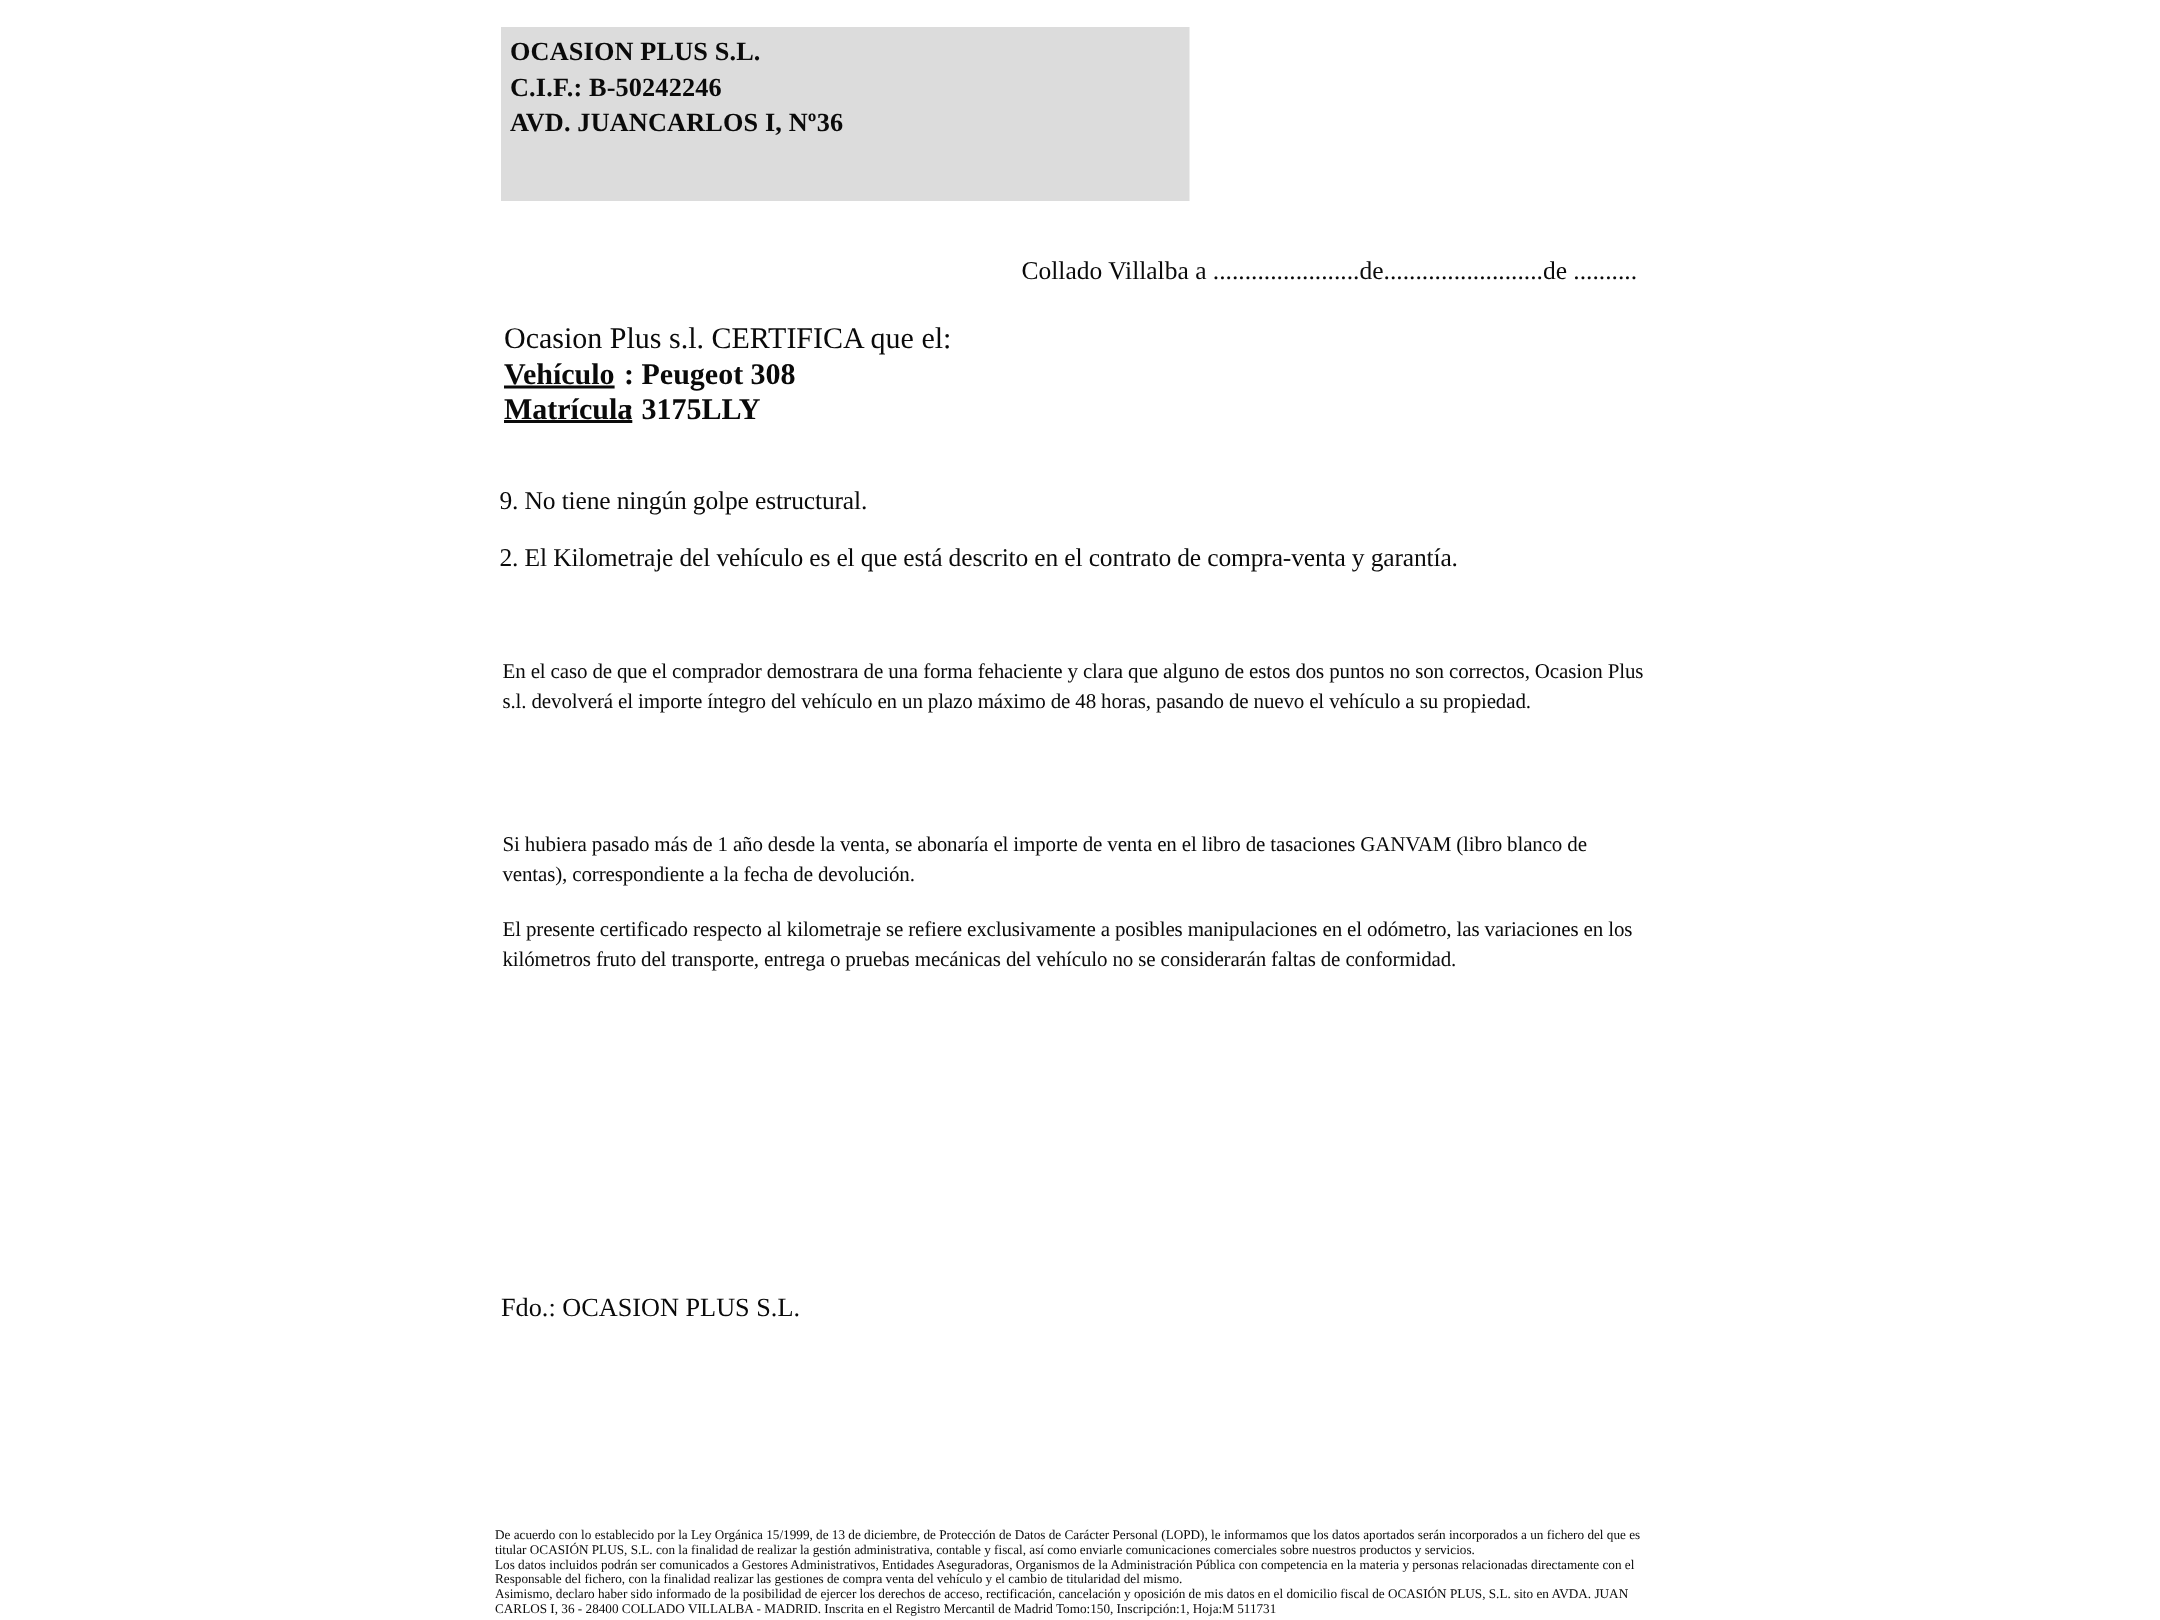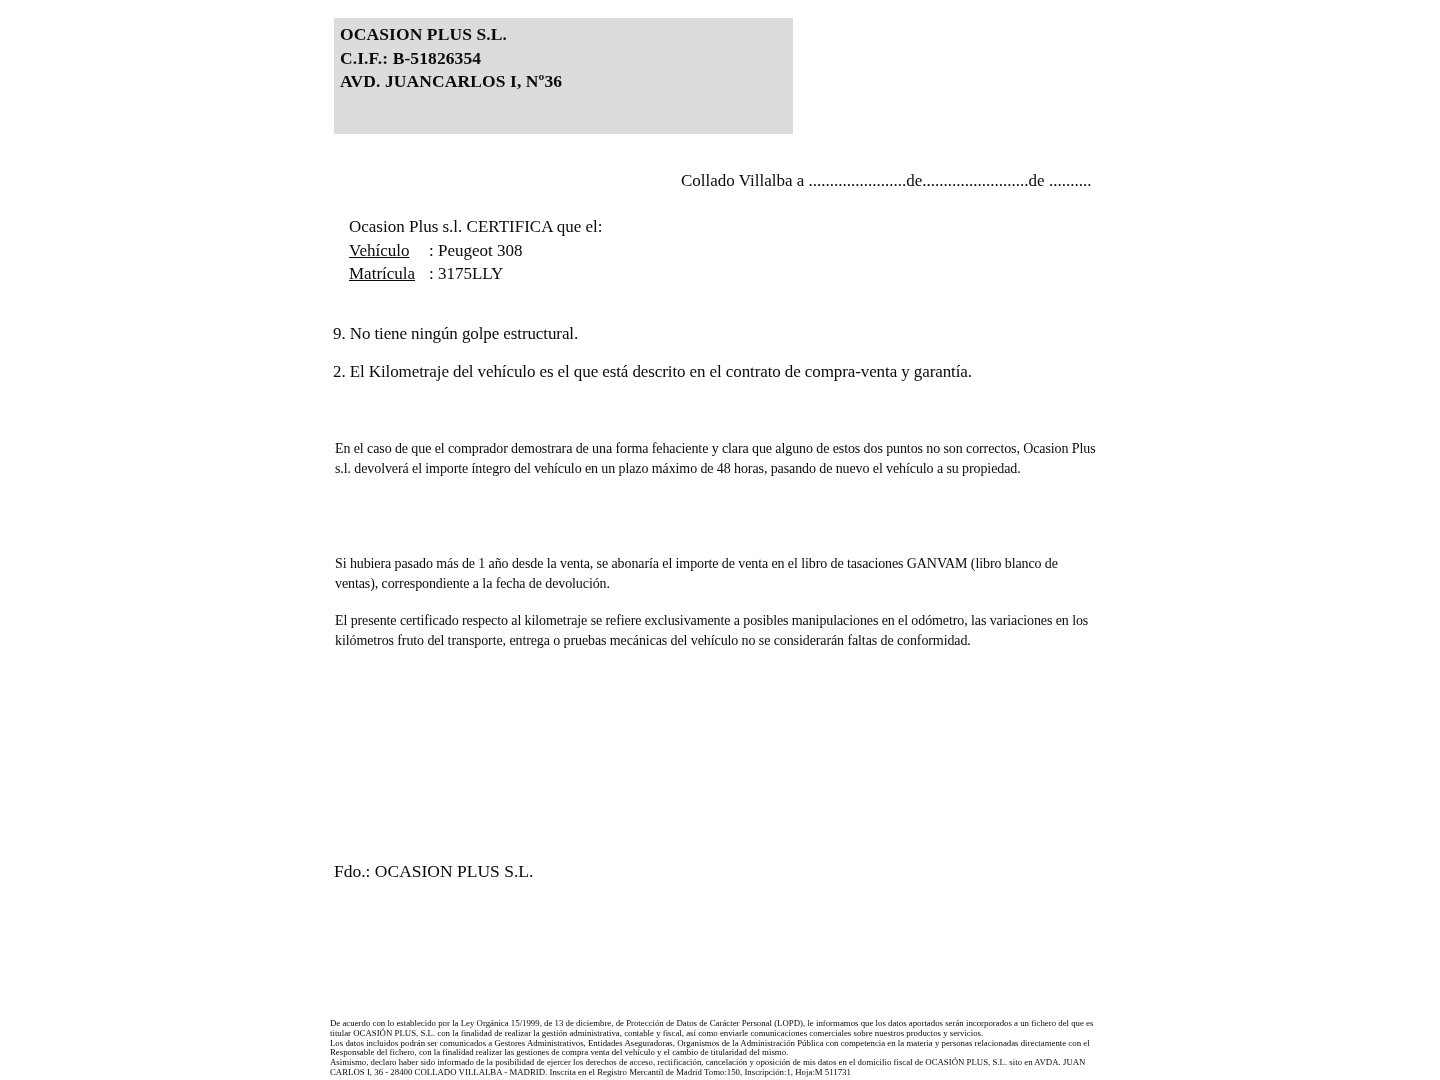--- a/index.html
+++ b/index.html
@@ -34,25 +34,25 @@
   
   .date-line {
     position: absolute;
     left: 681px; top: 171px;
     font-size: 17px;
     white-space: nowrap;
   }
   
   .certify {
     position: absolute;
-    left: 349px; top: 215px;
-    font-size: 17px;
+    left: 336px; top: 215px;
+    font-size: 20px;
     line-height: 23.5px;
   }
-  .field-row { display: flex; }
+  .field-row { display: flex; font-weight: bold; }
   .field-label {
     display: inline-block;
     width: 80px;
     text-decoration: underline;
   }
   .field-value { white-space: pre; }
   
   .point {
     position: absolute;
     left: 333px;
@@ -95,21 +95,21 @@
   }
   .legal p { margin: 0; }
 </style>
 </head>
 <body style="color: rgb(10, 10, 10); background: rgb(255, 255, 255);">
 
 <div class="page">
 
   <div class="header-box" style="background: rgb(220, 220, 220);">
     <div class="hline">OCASION PLUS S.L.</div>
-    <div class="hline">C.I.F.: B-51826354</div>
+    <div class="hline">C.I.F.: B-50242246</div>
     <div class="hline">AVD. JUANCARLOS I, Nº36</div>
   </div>
 
   <div class="date-line">Collado Villalba a .......................de.........................de ..........</div>
 
   <div class="certify">
     <div>Ocasion Plus s.l. CERTIFICA que el:</div>
     <div class="field-row">
       <span class="field-label">Vehículo</span>
       <span class="field-value">: Peugeot 308</span>

